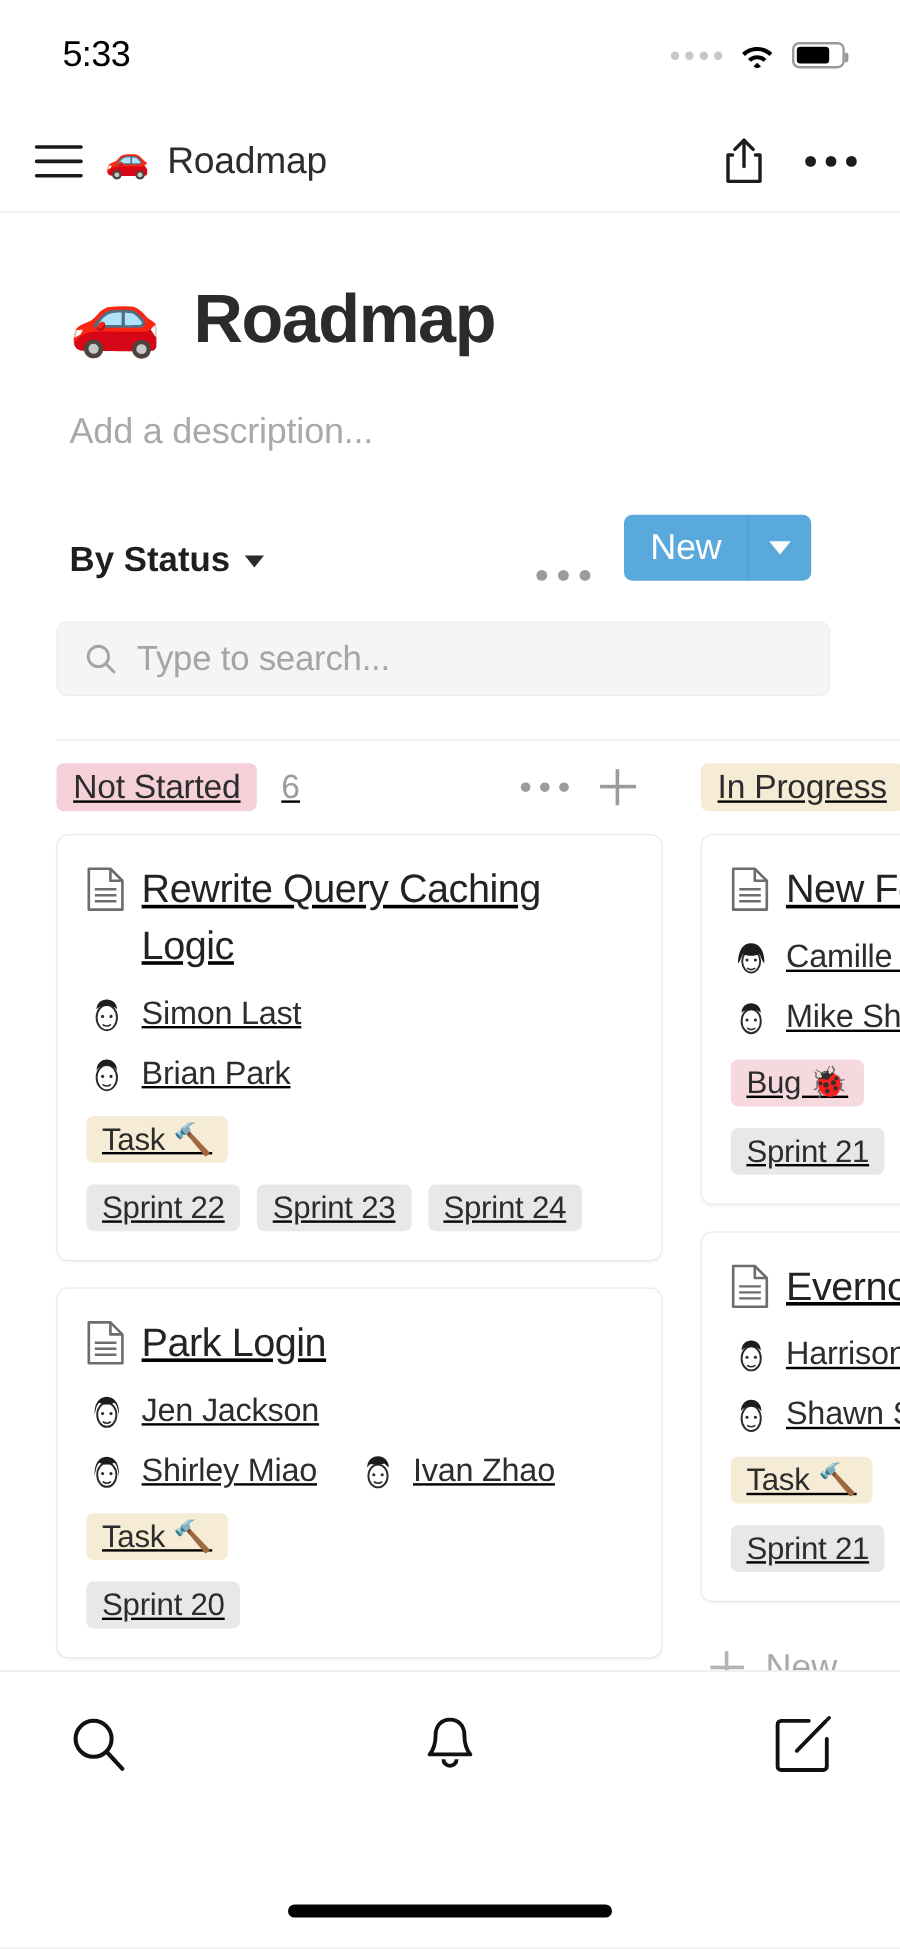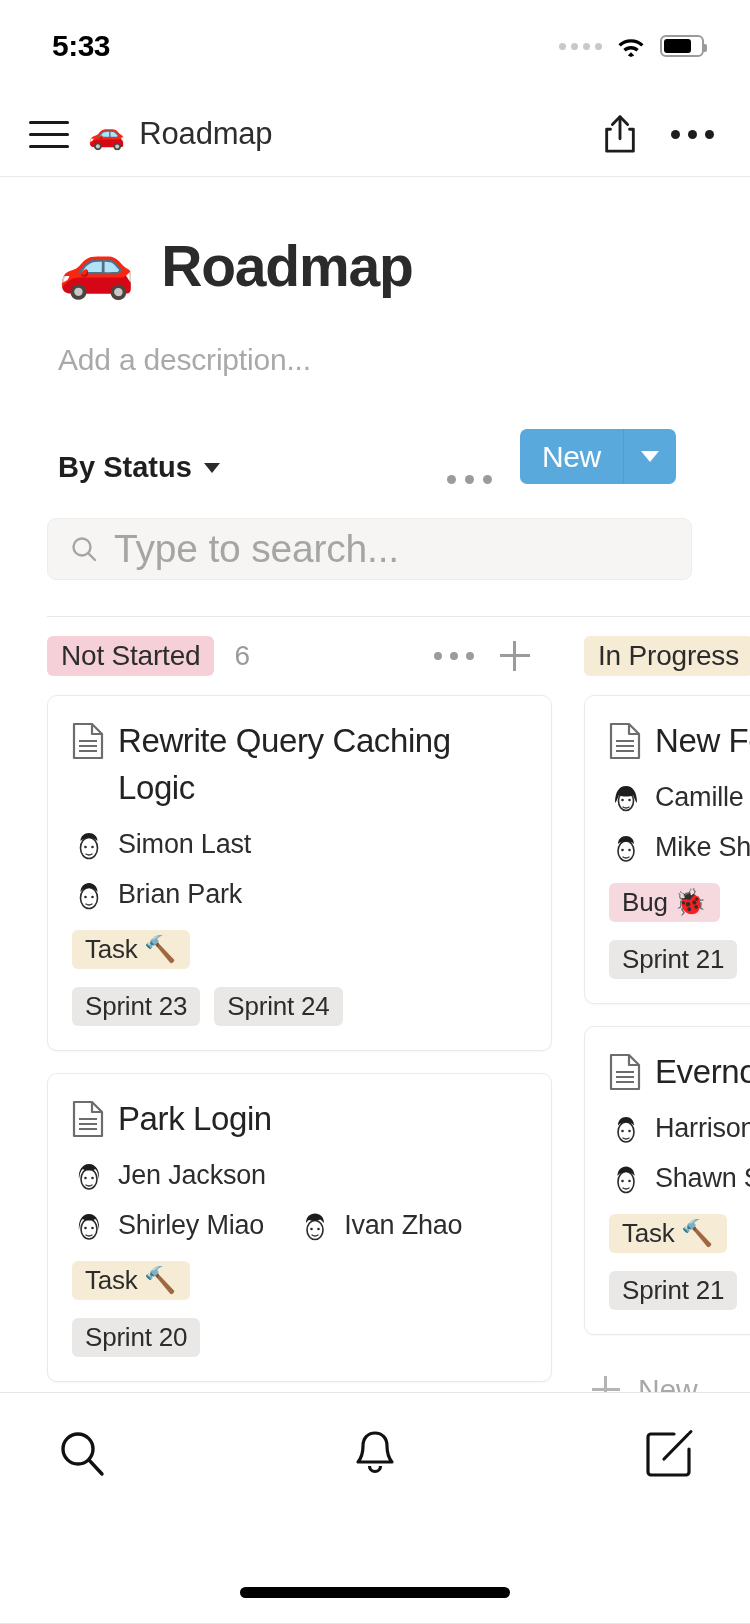--- a/index.html
+++ b/index.html
@@ -18,21 +18,21 @@
 
   
   .statusbar {
     height: 92px;
     flex: 0 0 92px;
     display: flex; align-items: center;
     padding: 0 46px 0 52px;
     position: relative;
   }
   .status-time {
-    font-size: 30px; font-weight: 700; color: #000;
+    font-size: 30px; font-weight: 400; color: #000;
     letter-spacing: -0.5px;
   }
   .status-right {
     margin-left: auto;
     display: flex; align-items: center; gap: 14px;
   }
   .dots-signal { display: flex; gap: 5px; align-items: center; }
   .dots-signal i { width: 7px; height: 7px; border-radius: 50%; background: #c8c8c8; display:block;}
   .wifi { width: 30px; height: 22px; }
   .battery {
@@ -92,26 +92,26 @@
   }
   .new-btn .split { width:1px; background:#4f9ed2; }
   .new-btn .cv { width:52px; display:flex;align-items:center;justify-content:center;}
   .cv s { display:block; width:0;height:0;border-left:9px solid transparent;border-right:9px solid transparent;border-top:11px solid #fff;}
 
   .search-wrap { margin: 34px 58px 0 47px; }
   .search-box {
     background:#f6f5f3; border:1px solid #eeeded; border-radius:9px;
     height: 62px; display:flex; align-items:center; padding: 0 22px; gap:16px;
   }
-  .search-ph { font-size:39px; color:#a5a5a5; letter-spacing:-0.2px;}
+  .search-ph { font-size:29px; color:#a5a5a5; letter-spacing:-0.2px;}
 
   .board-divider { margin: 36px 0 0 47px; height:1px; background:#e9e8e6; }
 
   
-  .board { display:flex; padding-left: 47px; margin-top: 0; gap: 32px; }
+  .board { display:flex; padding-left: 47px; margin-top: 0; gap: 32px; text-decoration: underline; }
   .column { flex: 0 0 505px; position: relative; }
   .col-head { display:flex; align-items:center; height: 78px; }
   .col-pill {
     font-size: 28px; padding: 4px 14px; border-radius: 6px; letter-spacing:-0.2px;
     color:#2c2c2c; white-space:nowrap;
   }
   .col-count { font-size:28px; color:#9b9b9b; margin-left:20px;}
   .col-actions { margin-left:auto; display:flex; align-items:center; gap:26px; padding-right: 22px;}
   .col-dots { display:flex; gap:8px; }
   .col-dots i { width:8px;height:8px;border-radius:50%;background:#9b9b9b;display:block;}
@@ -304,20 +304,21 @@
                   <circle cx="20.5" cy="19" r="1.3" fill="#2b2b2b"></circle>
                 <path d="M14 26q3 2 6 0" stroke="#2b2b2b" stroke-width="1.3" fill="none" stroke-linecap="round"></path>
               </svg>
               <div class="person-name">Brian Park</div>
             </div>
           </div>
           <div class="tag-row">
             <div class="tag yellow">Task 🔨</div>
           </div>
           <div class="tag-row">
+            <div class="tag grey">Sprint 22</div>
             <div class="tag grey">Sprint 23</div>
             <div class="tag grey">Sprint 24</div>
           </div>
         </div>
 
         <div class="card">
           <div class="card-title-row">
             <svg class="doc-icon" width="32" height="38" viewBox="0 0 32 38">
               <path d="M2 2 h18 l10 10 v24 h-28 z" fill="#fff" stroke="#6d6d6d" stroke-width="2.2" stroke-linejoin="round"></path>
               <path d="M20 2 v10 h10" fill="none" stroke="#6d6d6d" stroke-width="2.2" stroke-linejoin="round"></path>

